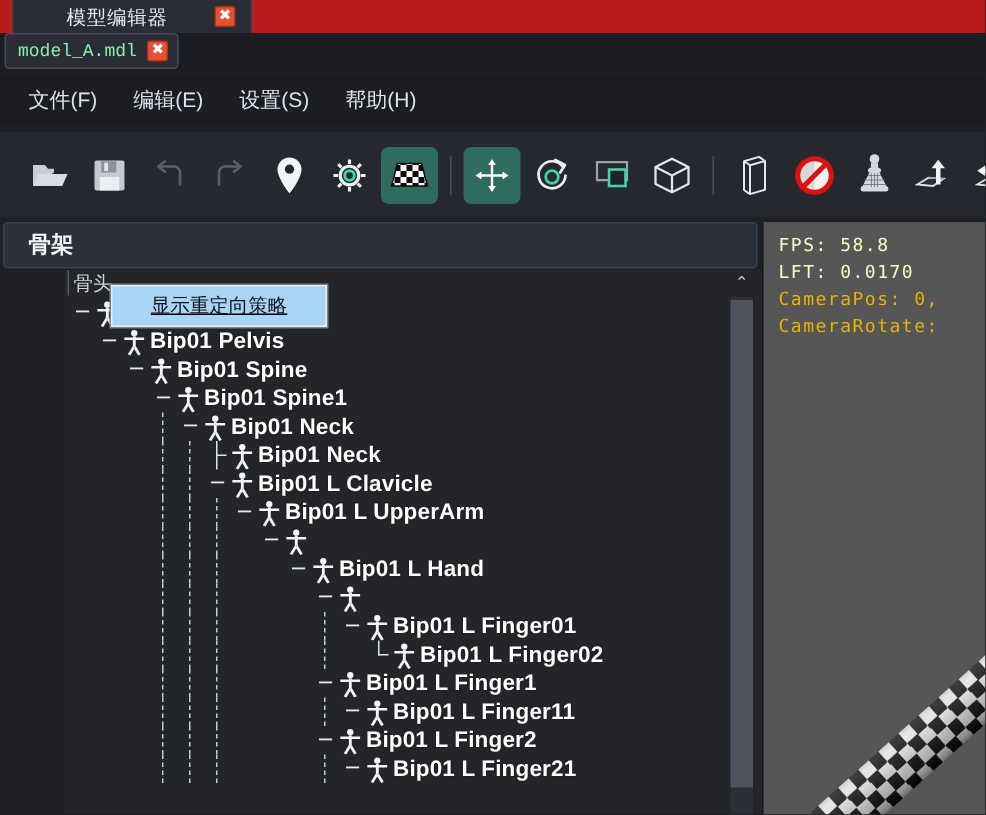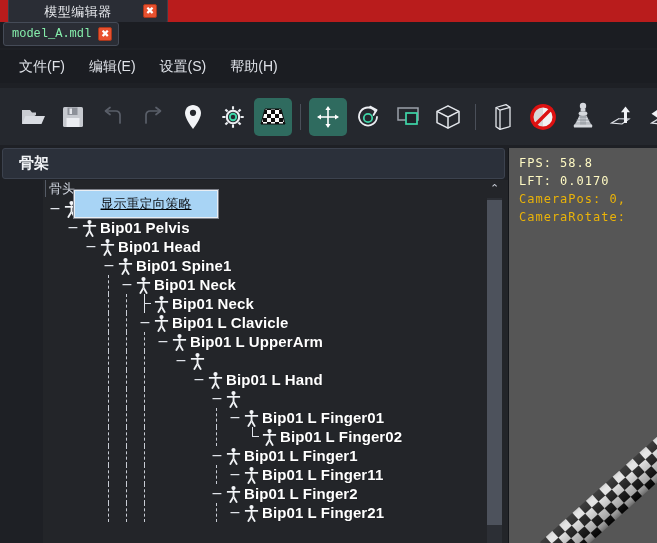--- a/index.html
+++ b/index.html
@@ -489,21 +489,21 @@
           <div class="twisty">−</div>
           <span class="bone-icon"><svg width="17" height="19" viewBox="0 0 17 19">
               <g fill="#f3f5f8">
                 <circle cx="8.5" cy="4.1" r="2.1"></circle>
                 <rect x="7.6" y="6.2" width="1.9" height="7.3" rx=".5"></rect>
                 <path d="M1.9 7.0h13.2v1.7H1.9z"></path>
                 <path d="M7.6 12.6 4.2 18.2l1.6.9 3-5z"></path>
                 <path d="M9.5 12.6l3.3 5.6-1.6.9-3-5z"></path>
               </g>
             </svg></span>
-          <span class="tlabel">Bip01 Head</span>
+          <span class="tlabel">Bip01 Spine</span>
         </div>
         <div class="tnode">
           <div class="guides"></div>
           <div style="width: 58px; flex: 0 0 auto;"></div>
           <div class="twisty">−</div>
           <span class="bone-icon"><svg width="17" height="19" viewBox="0 0 17 19">
               <g fill="#f3f5f8">
                 <circle cx="8.5" cy="4.1" r="2.1"></circle>
                 <rect x="7.6" y="6.2" width="1.9" height="7.3" rx=".5"></rect>
                 <path d="M1.9 7.0h13.2v1.7H1.9z"></path>

